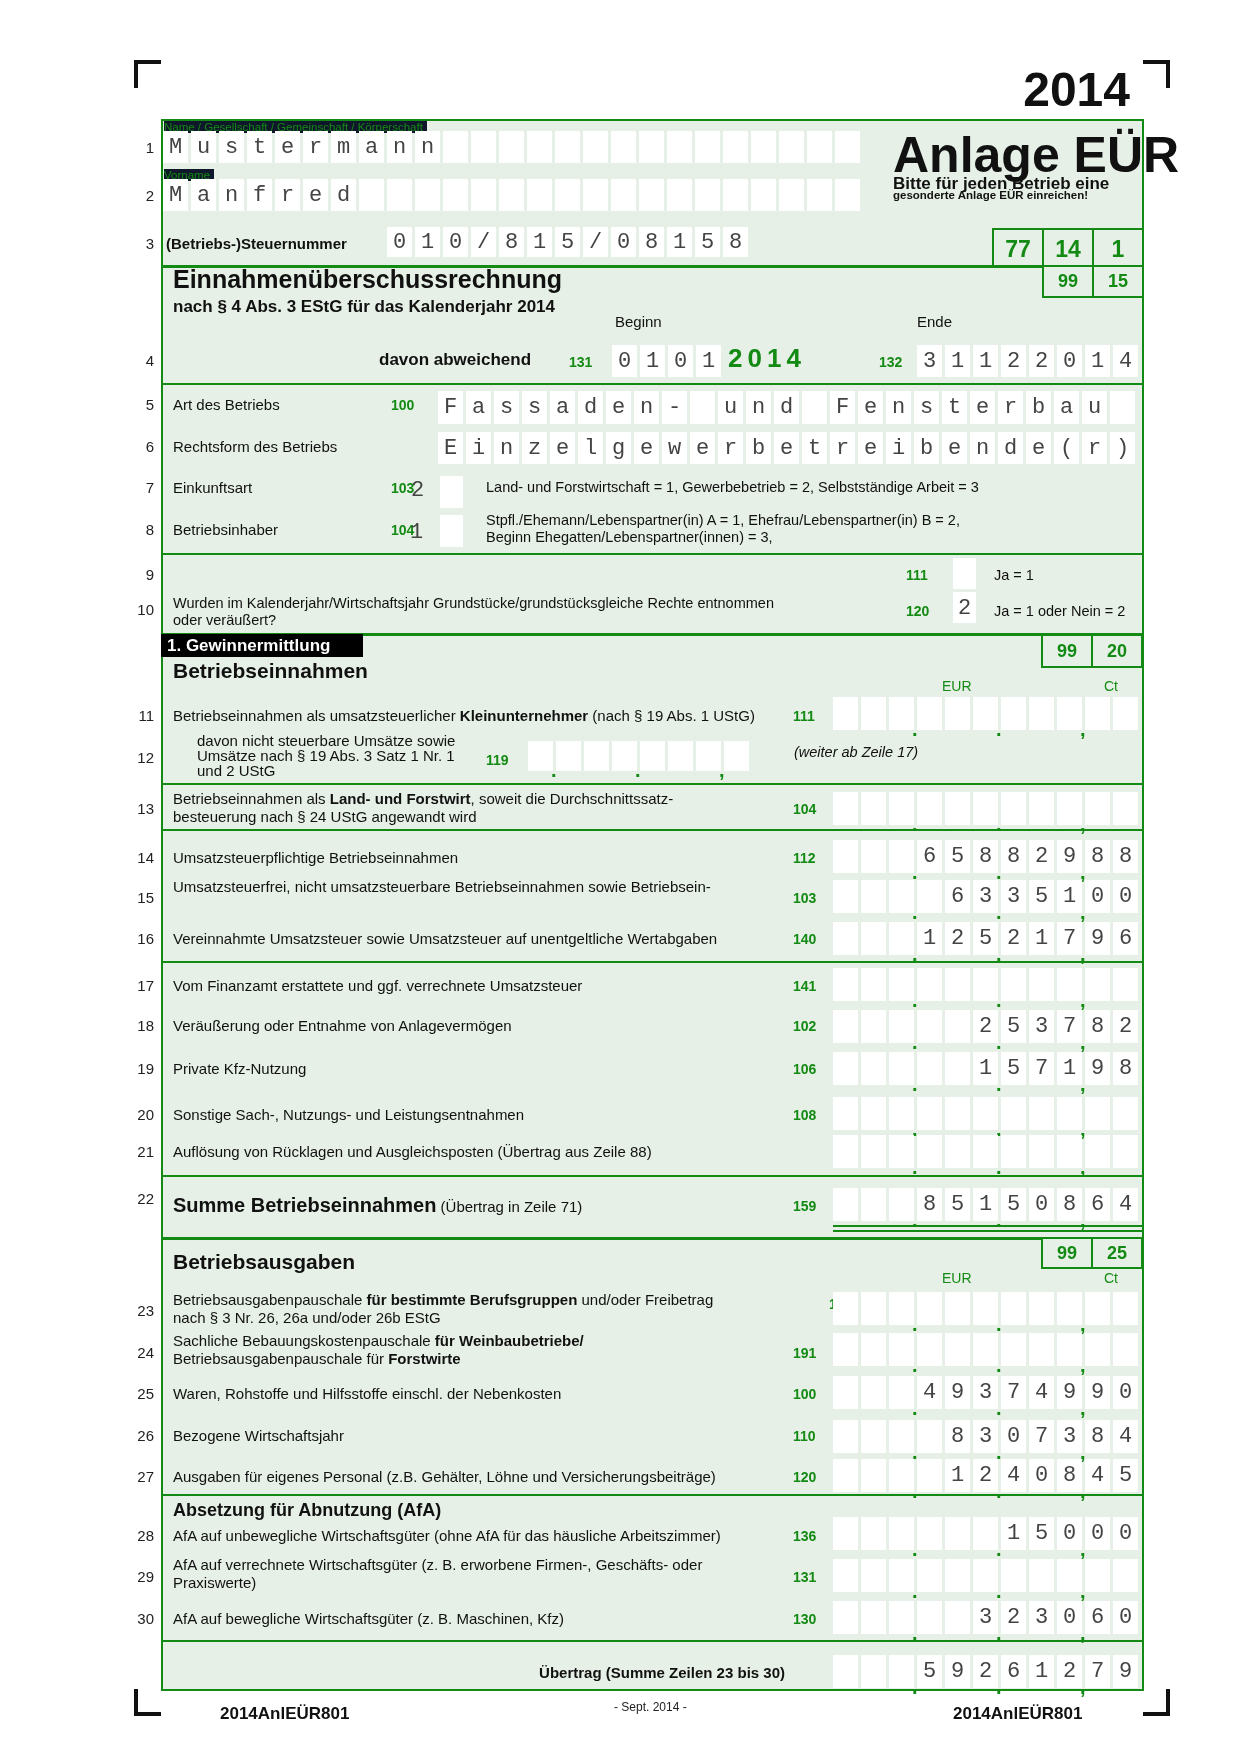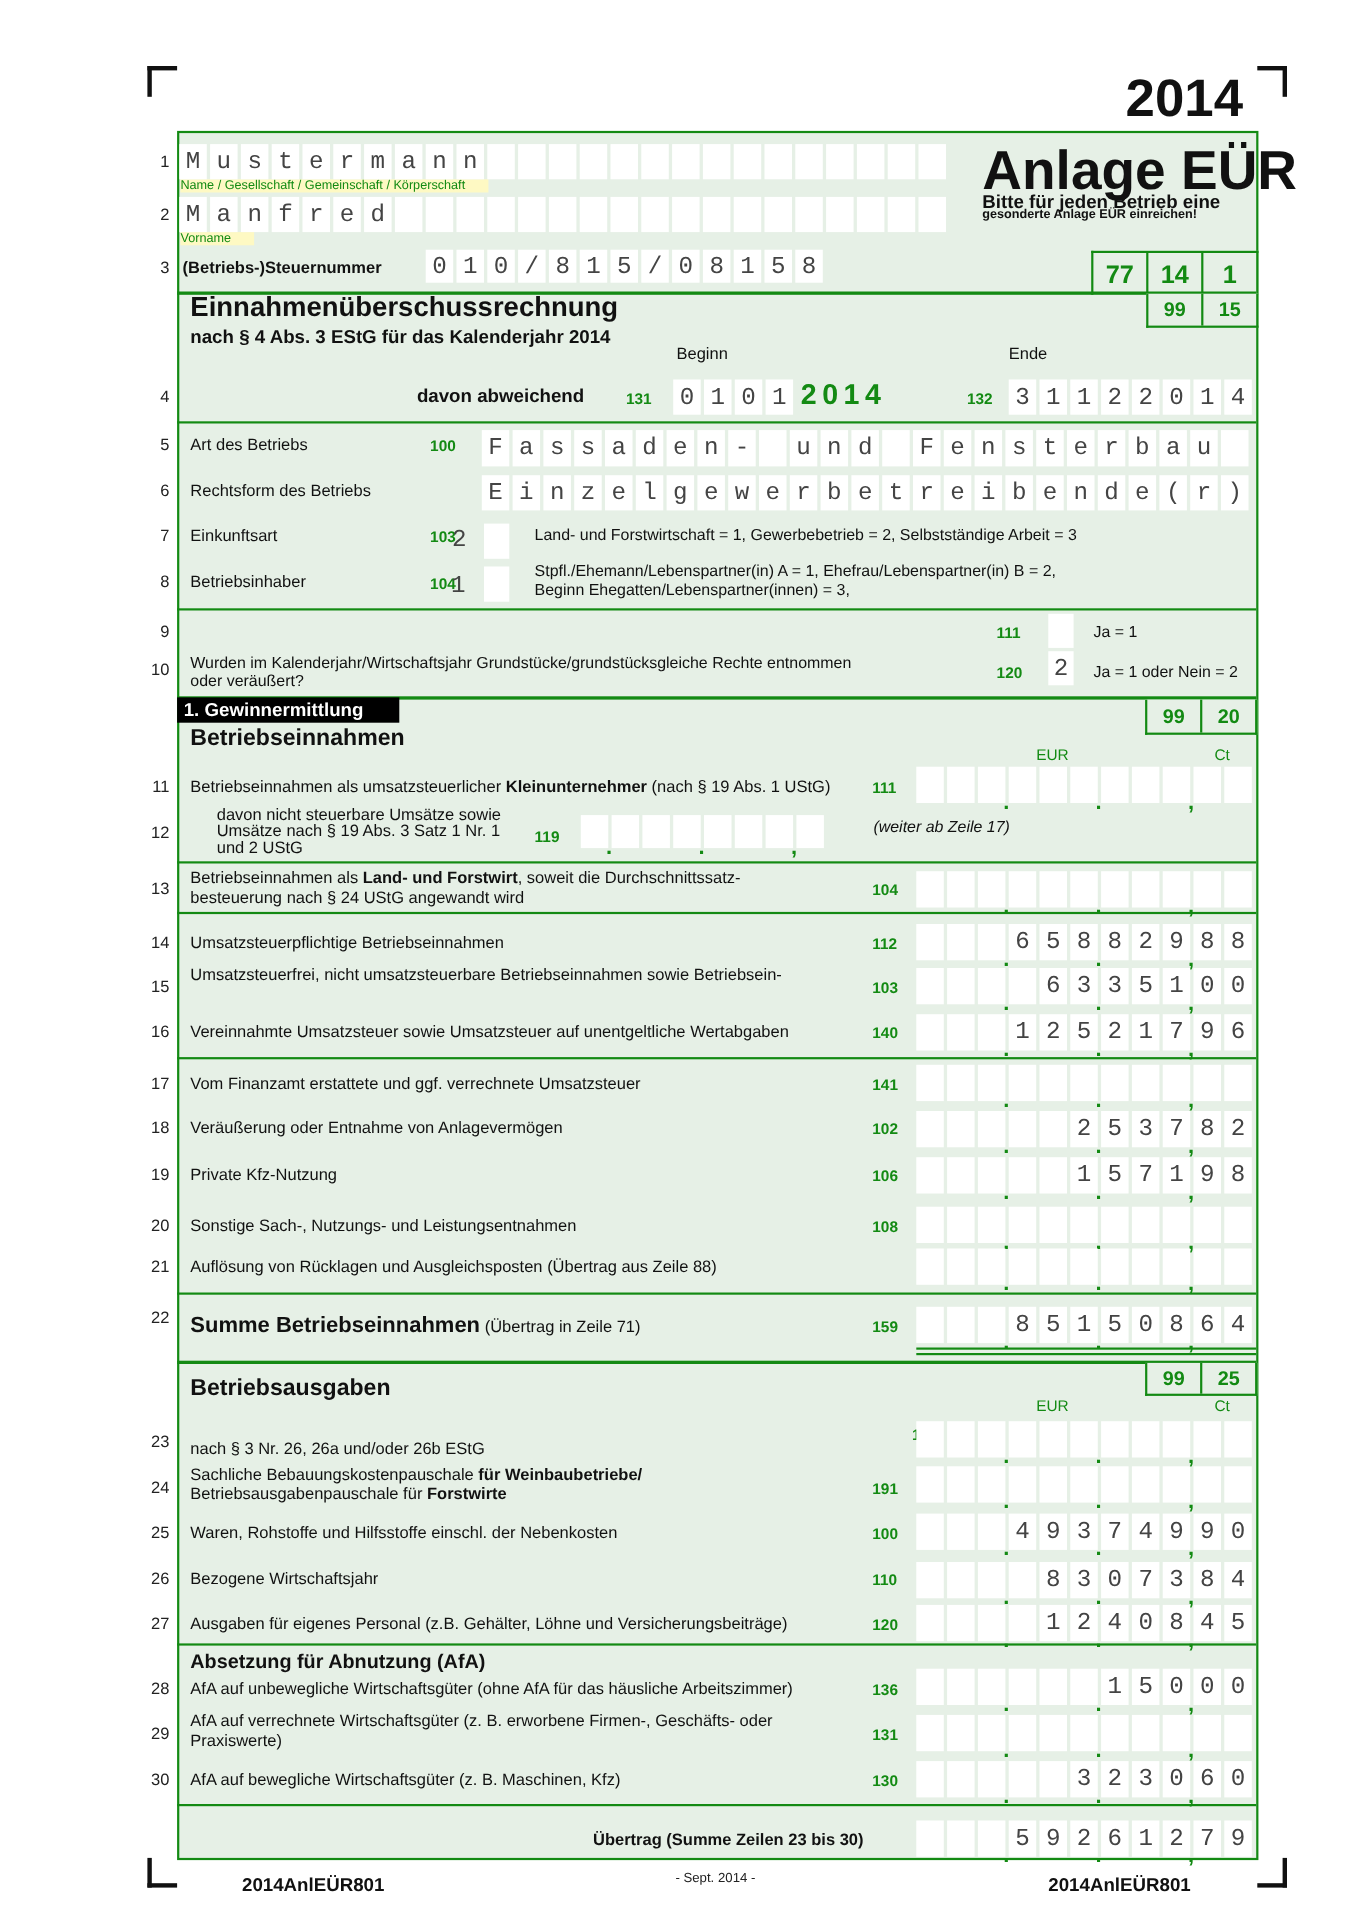--- a/index.html
+++ b/index.html
@@ -9,21 +9,21 @@
   .corner{position:absolute;background:#111;}
   .year{position:absolute;right:110px;top:62px;font-size:48px;font-weight:bold;color:#111;}
   .formbox{position:absolute;left:161px;top:119px;width:979px;height:1568px;
            background:#e6f0e6;border:2px solid #138a13;}
   .rn{position:absolute;left:118px;width:36px;text-align:right;font-size:15px;color:#222;}
   .lbl{position:absolute;left:173px;font-size:15px;color:#111;white-space:nowrap;line-height:18px;}
   .lbl b{font-weight:bold;}
   .code{position:absolute;font-size:14px;font-weight:bold;color:#138a13;white-space:nowrap;}
   .hline{position:absolute;left:161px;width:981px;height:2px;background:#138a13;}
   .thick{height:3px;}
-  .small-lbl{position:absolute;font-size:11.5px;color:#138a13;background:#fef9c3;padding-right:21px;line-height:12px;margin-top:42px;}
+  .small-lbl{position:absolute;font-size:11.5px;color:#138a13;background:#0f172a;padding-right:4px;line-height:12px;}
   .boxes{position:absolute;display:flex;gap:3px;}
   .bx{width:25px;height:32px;background:#fff;font-family:"Liberation Mono",monospace;font-size:22px;
       color:#444;text-align:center;line-height:34px;}
   .boxes.h33 .bx{height:33px;}
   .boxes.h30 .bx{height:30px;line-height:32px;}
   .sep{position:absolute;bottom:-9px;color:#138a13;font-weight:bold;font-size:20px;line-height:20px;
        font-family:"Liberation Sans",sans-serif;}
   .single{position:absolute;width:23px;height:31px;background:#fff;font-family:"Liberation Mono",monospace;
           font-size:22px;color:#444;text-align:center;line-height:34px;}
   .overlay{position:absolute;font-family:"Liberation Mono",monospace;font-size:22px;color:#444;}
@@ -530,20 +530,21 @@
 
   <div class="secbox" style="left:1041px;top:1239px;height:28px;">
     <div class="cell">99</div>
     <div class="cell">25</div>
   </div>
   <div class="heading" style="top:1250px;font-size:21px;">Betriebsausgaben</div>
   <div class="abs green" style="left:942px;top:1270px;font-size:14px;">EUR</div>
   <div class="abs green" style="left:1104px;top:1270px;font-size:14px;">Ct</div>
 
   <div class="rn" style="top:1302px;">23</div>
+  <div class="lbl" style="top:1291px;"><span>Betriebsausgabenpauschale </span><b>für bestimmte Berufsgruppen</b><span> und/oder Freibetrag</span></div>
   <div class="lbl" style="top:1309px;">nach § 3 Nr. 26, 26a und/oder 26b EStG</div>
   <div class="code" style="left:793px;top:1296px;margin-left:36px;">190</div>
   <div class="boxes h33" style="left:833px;top:1292px;">
       <div class="bx"></div>
       <div class="bx"></div>
       <div class="bx"></div>
       <div class="bx"></div>
       <div class="bx"></div>
       <div class="bx"></div>
       <div class="bx"></div>

